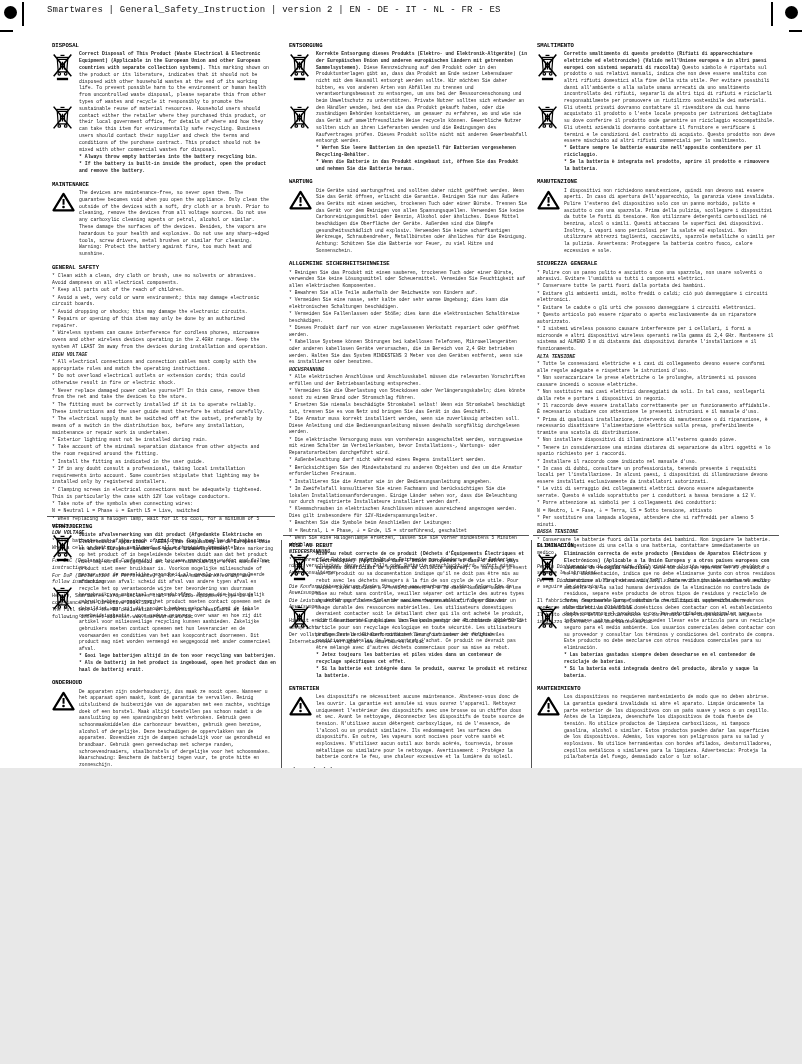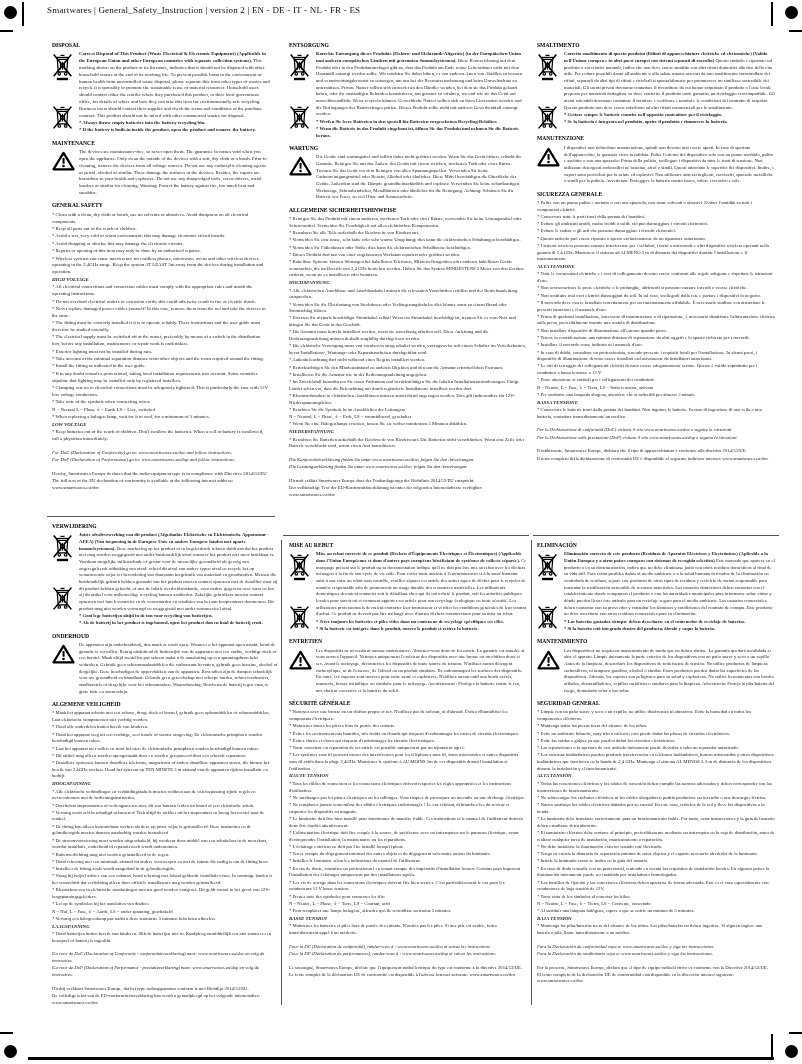--- a/index.html
+++ b/index.html
@@ -1,17 +1,17 @@
 <!DOCTYPE html>
 <html><head>
 <meta charset="utf-8">
 <style>
   html,body{margin:0;padding:0;background:#e8e8e8;}
-  .page{position:relative;width:802px;height:1064px;background:#ffffff;overflow:hidden;
-        font-family:Liberation Serif, serif;color:#1c1c1c;}
+  .page{position:relative;width:802px;height:768px;background:#ffffff;overflow:hidden;
+        font-family:Liberation Mono, monospace;color:#1c1c1c;}
   
   .reg-dot{position:absolute;width:13px;height:13px;border-radius:50%;background:#000;}
   .tick-h{position:absolute;width:13px;height:2px;background:#000;}
   .tick-v{position:absolute;width:1.5px;height:24px;background:#000;}
   .bottom-line{position:absolute;left:28px;width:746px;top:1057px;height:2.5px;background:#000;}
   
   .header{position:absolute;left:47px;top:5px;font-size:9px;letter-spacing:0.2px;color:#111;}
   
   .hrule{position:absolute;height:1px;background:#555;}
   .vrule{position:absolute;width:1px;background:#555;}

